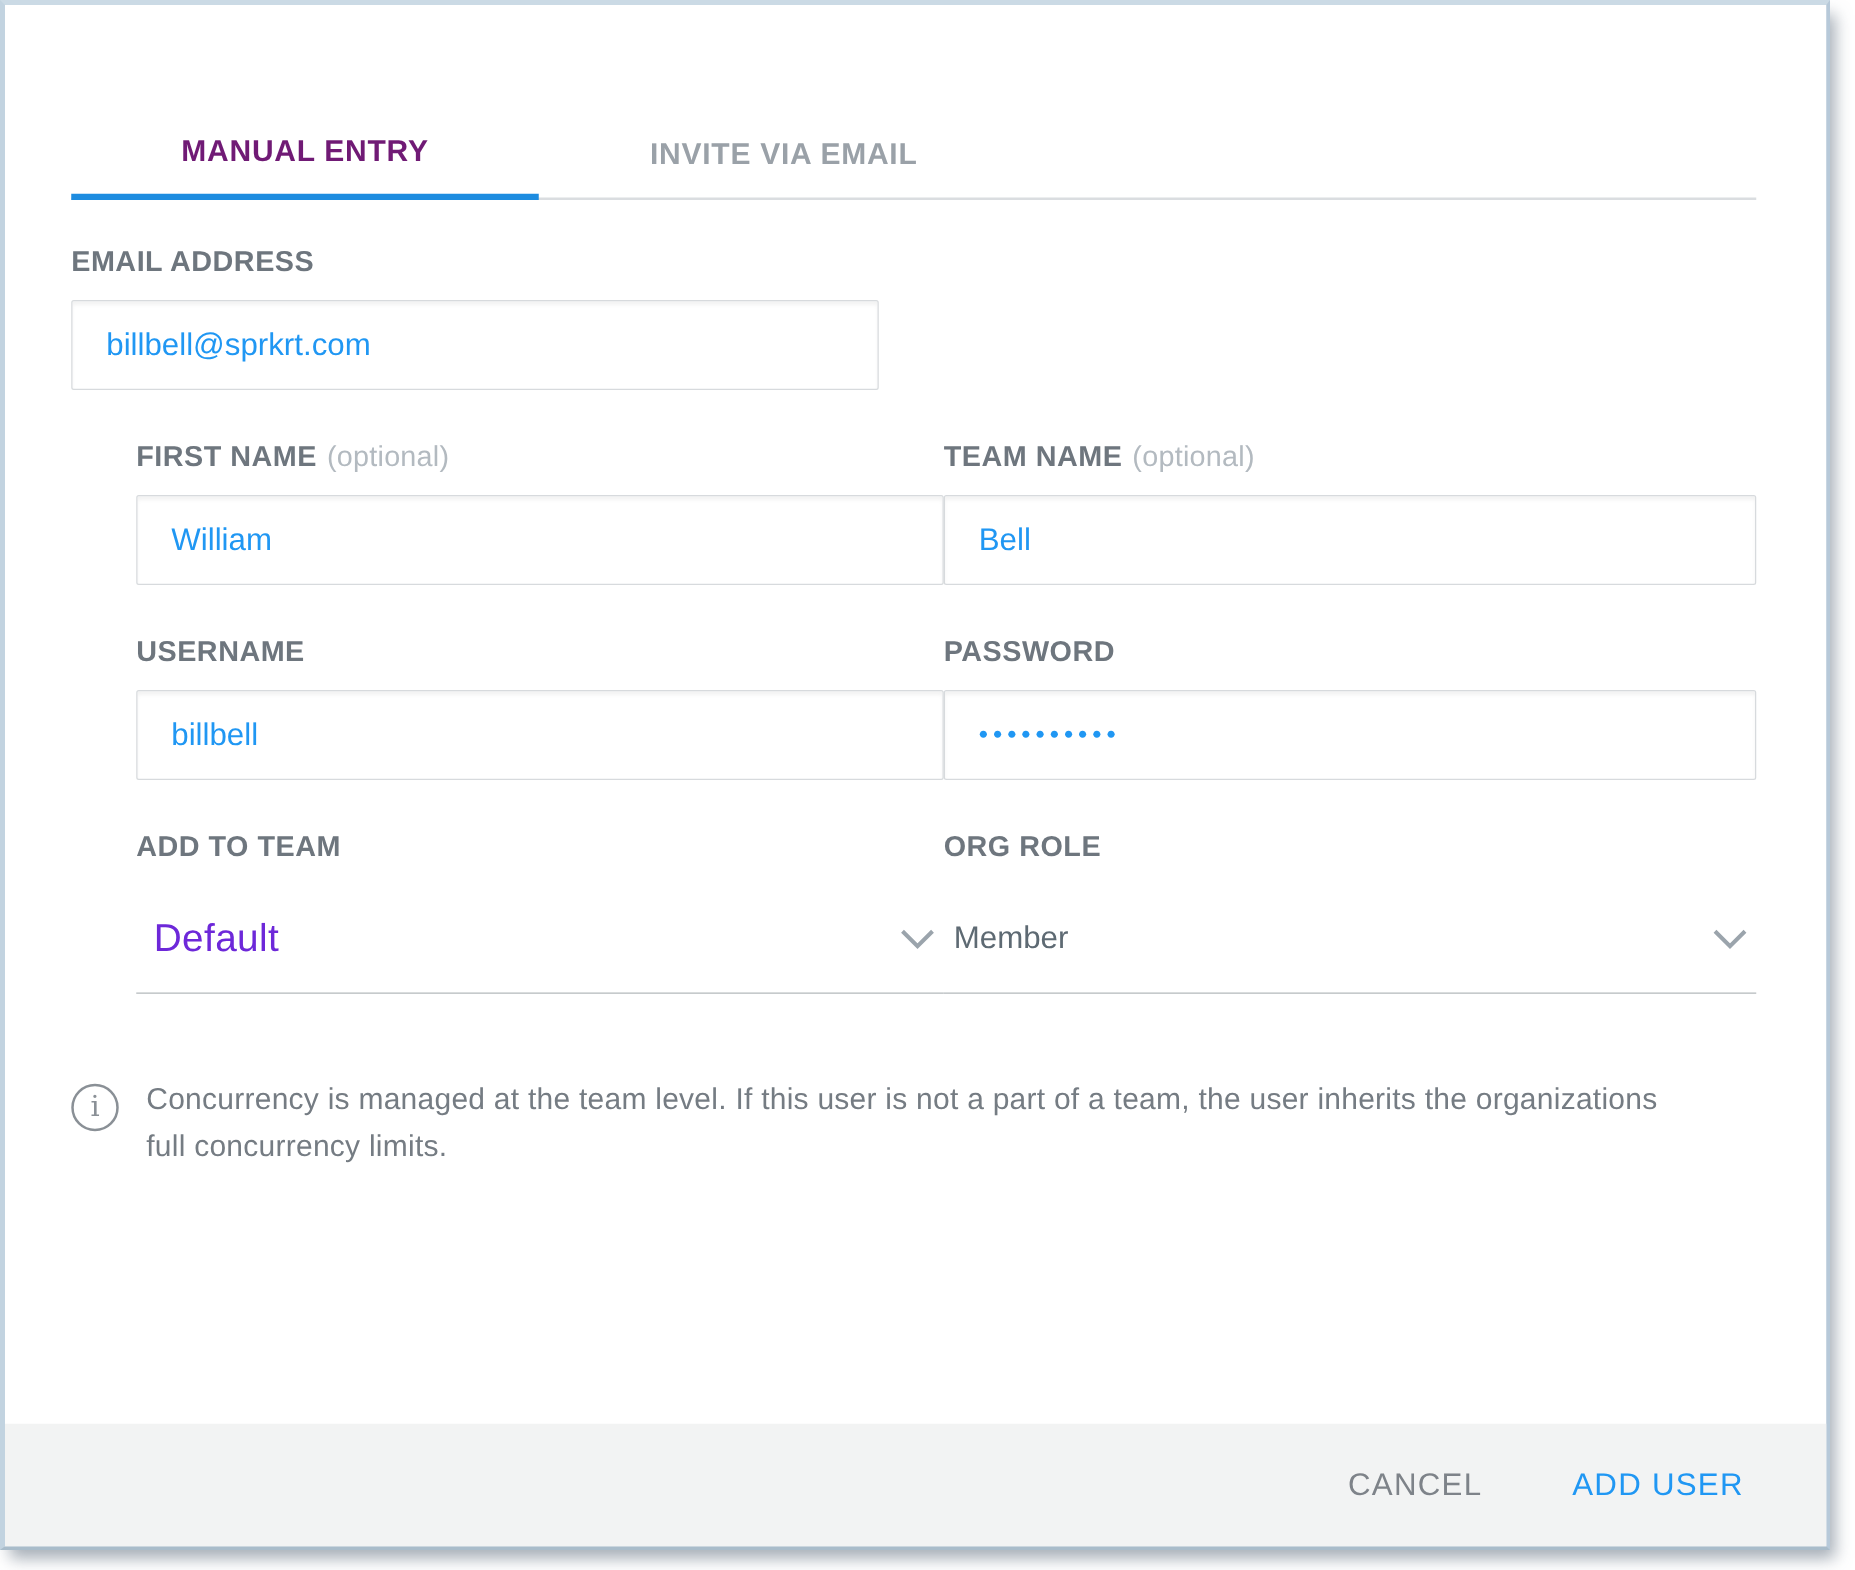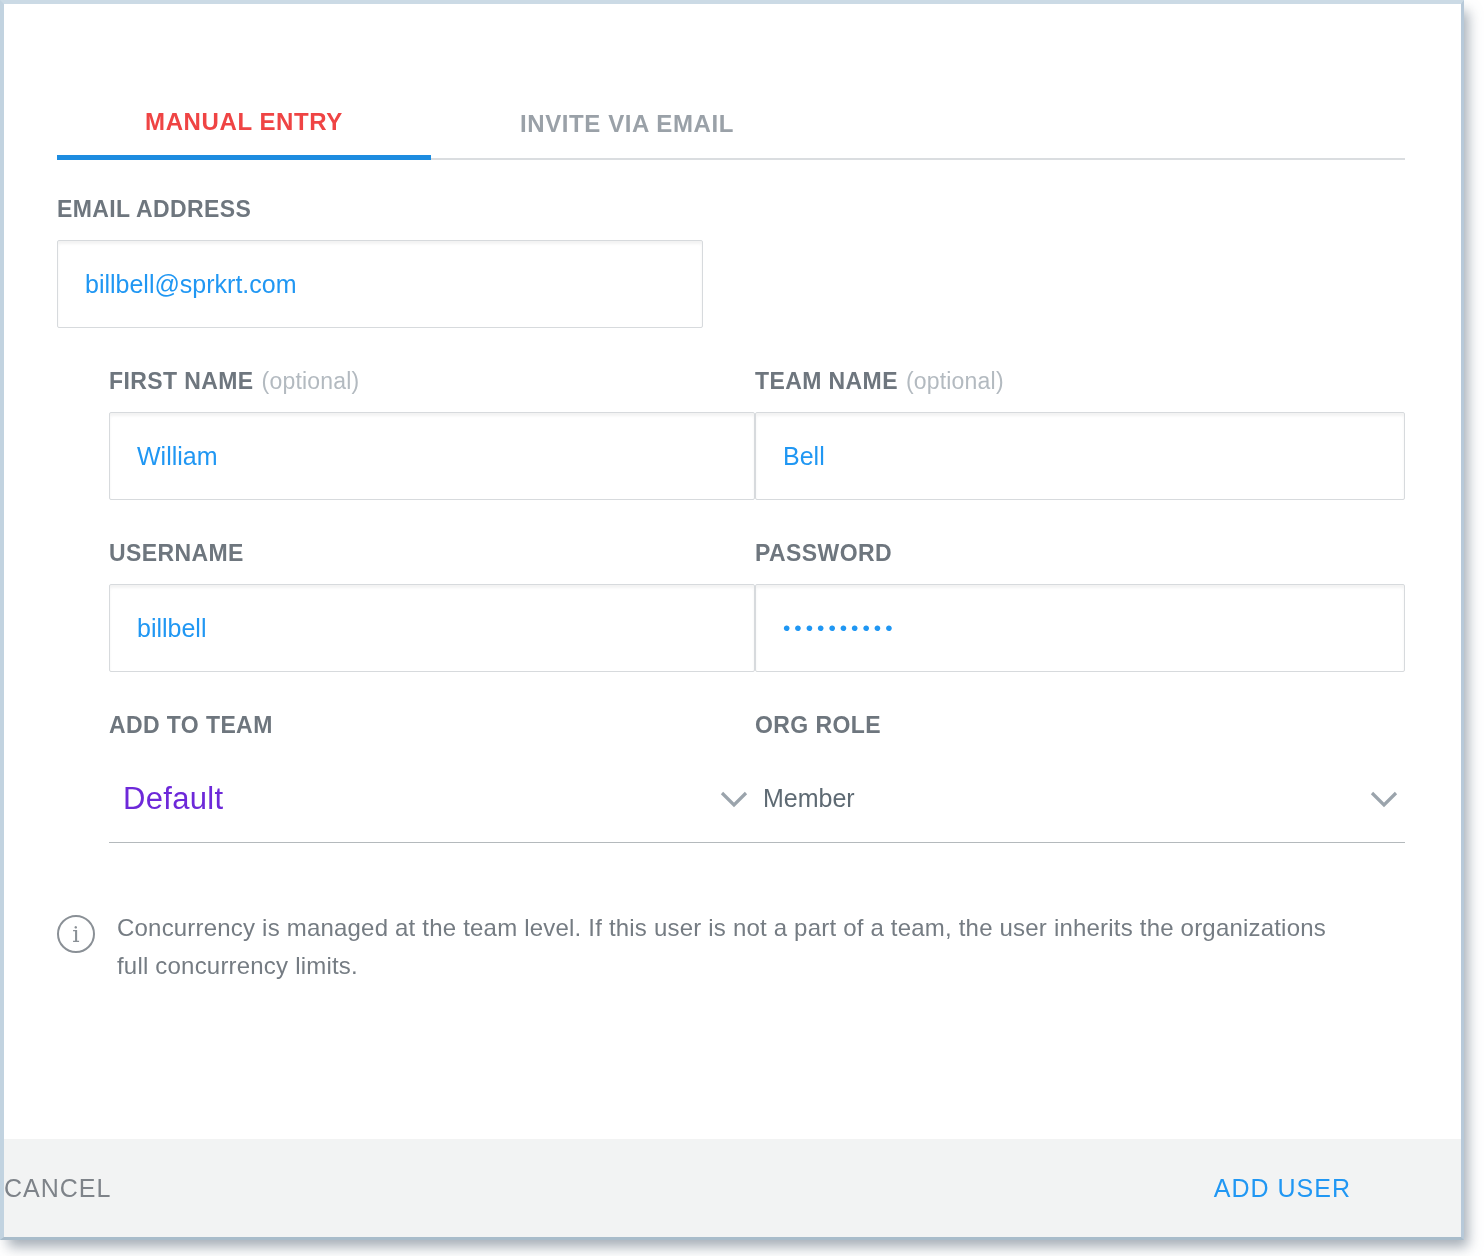--- a/index.html
+++ b/index.html
@@ -27,31 +27,31 @@
     color:#b4bbc2;
   }
 
   .tabs { margin-top:104px; display:flex; border-bottom:2px solid #dadde0; }
   .tab {
     width:374px; text-align:center; padding-bottom:19px;
     font-size:24px; font-weight:bold; letter-spacing:0.6px;
     color:#9aa1a8; cursor:pointer; background:none; border:none;
     font-family:"Liberation Sans", sans-serif;
   }
-  .tab.active { color:#ef4444; border-bottom:5px solid #1d8ce0; margin-bottom:-2px; }
+  .tab.active { color:#701a75; border-bottom:5px solid #1d8ce0; margin-bottom:-2px; }
   .tab.inactive { width:392px; }
 
   .field-block { margin-top:36px; }
   .field-label {
     font-size:23px; font-weight:bold; letter-spacing:0.4px; color:#6e767e;
   }
   .optional-hint { font-weight:400; color:#b3bac0; margin-left:8px; letter-spacing:0.2px; }
 
   .text-input {
-    display:block; margin-top:17px; width:646px; height:88px;
+    display:block; margin-top:17px; width:646px; height:72px;
     border:1px solid #d7dadd; border-radius:2px; background:#fff;
     box-shadow:inset 0 3px 3px rgba(0,0,0,0.05);
     padding:0 20px 0 27px;
     font-family:"Liberation Sans", sans-serif;
     font-size:25px; color:#2097f3; outline:none;
   }
   .row { display:flex; justify-content:flex-end; margin-top:40px; }
   .col-left { width:646px; }
   .col-right { width:650px; }
   .col-right .text-input { width:650px; }
@@ -74,22 +74,22 @@
     color:#8a9096; font-size:23px; line-height:34px; text-align:center;
     font-family:"DejaVu Serif", serif; font-style:normal; margin-top:6px;
   }
   .note-text {
     margin-left:22px; width:1210px;
     font-size:24px; line-height:38px; color:#757c83; letter-spacing:0.2px;
   }
 
   .footer {
     margin-top:auto; height:98px; background:#f2f3f3;
-    display:flex; align-items:center; justify-content:space-between;
-    padding-right:110px;
+    display:flex; align-items:center; justify-content:flex-end;
+    padding-right:66px;
   }
   .footer-btn {
     background:none; border:none; cursor:pointer;
     font-family:"Liberation Sans", sans-serif;
     font-size:25px; letter-spacing:1px; font-weight:400;
   }
   .cancel-btn { color:#7e8389; }
   .add-user-btn { color:#2097f3; margin-left:72px; }
 </style>
 </head>

